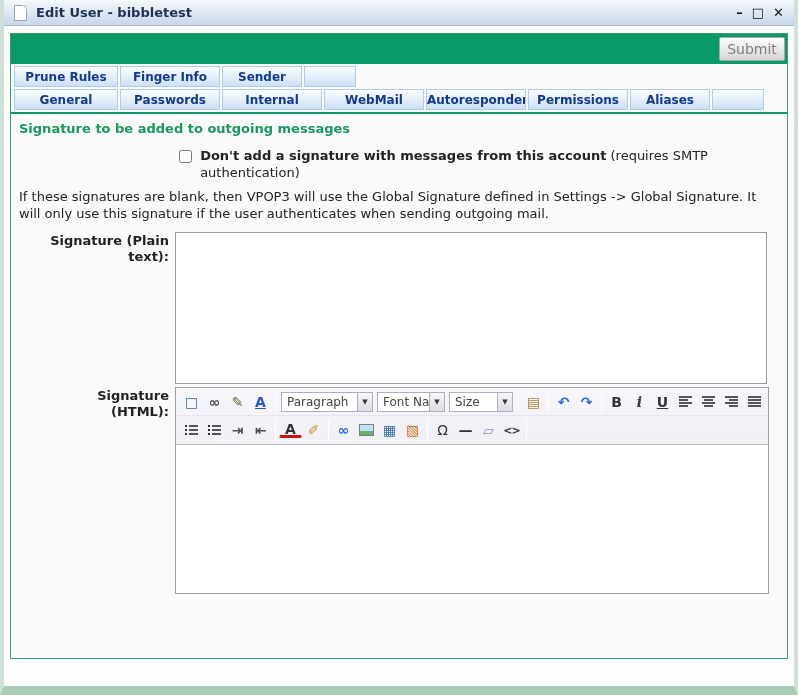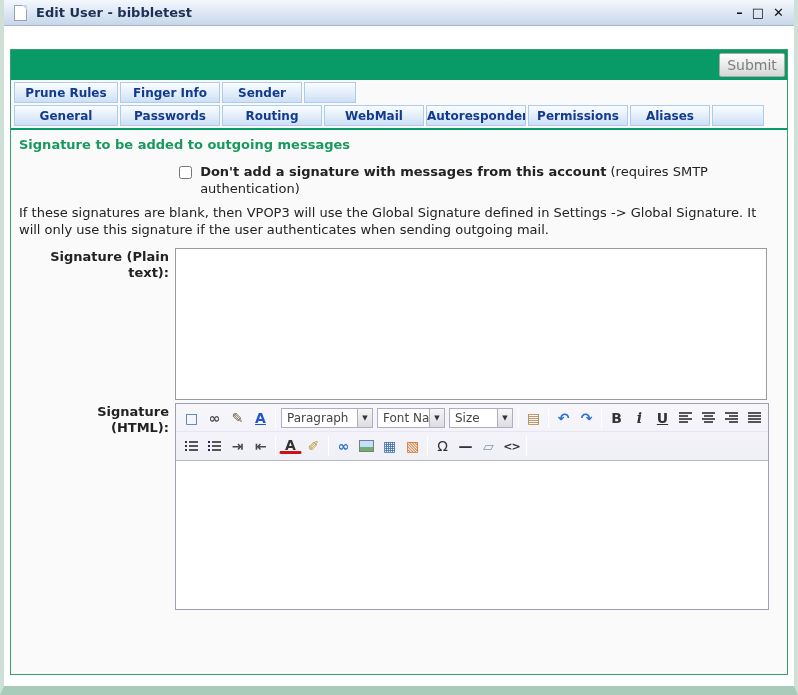--- a/index.html
+++ b/index.html
@@ -9,21 +9,21 @@
   
   .titlebar { height:26px; background:linear-gradient(#f4f8fd,#c8d6ea); border-bottom:1px solid #a9b8cf;
               display:flex; align-items:center; padding:0 10px; }
   .doc-icon { width:13px; height:16px; background:#fff; border:1px solid #96a4b6; position:relative; flex:0 0 auto; }
   .doc-icon::after { content:""; position:absolute; top:-1px; right:-1px; width:0; height:0;
                      border-left:5px solid transparent; border-top:5px solid #c8d6ea; }
   .win-title { font-size:13px; font-weight:bold; color:#1c2f55; margin-left:9px; }
   .win-controls { margin-left:auto; display:flex; gap:9px; font-size:13px; font-weight:bold; color:#111; }
   .win-controls span { cursor:default; line-height:16px; }
   
-  .win-body { padding:23px 6px 0 6px; background:#fff; height:660px; }
+  .win-body { padding:7px 6px 0 6px; background:#fff; height:660px; }
   .panel { border:1px solid #3b9e71; background:#fafafa; height:626px; }
   .green-bar { height:30px; background:#089b68; display:flex; justify-content:flex-end; align-items:center; padding:0 2px; }
   .submit-btn { width:66px; height:24px; background:linear-gradient(#fefefe,#d6d6d6); border:1px solid #a9a9a9;
                 border-radius:2px; color:#7d7d7d; font-size:14px; font-family:inherit; }
   
   .tabs { padding:2px 3px 0 3px; border-bottom:2px solid #089b68; }
   .tab-row { display:flex; gap:2px; margin-bottom:2px; }
   .tab { height:21px; line-height:20px; text-align:center; font-size:12px; font-weight:bold; color:#123a8f;
          background:linear-gradient(#fbfdff,#cde0f6); border:1px solid #aecbea; overflow:hidden; cursor:pointer; }
   .tab.sel { background:linear-gradient(#ffffff,#edf5fd); border-bottom-color:#e8f2fb; }
@@ -118,21 +118,21 @@
       <div class="tabs">
         <div class="tab-row">
           <div class="tab cw0">Prune Rules</div>
           <div class="tab cw1">Finger Info</div>
           <div class="tab cw6">Sender Address</div>
           <div class="tab cw7 filler"></div>
         </div>
         <div class="tab-row">
           <div class="tab cw0">General</div>
           <div class="tab cw1">Passwords</div>
-          <div class="tab cw1">Routing</div>
+          <div class="tab cw1">Internal</div>
           <div class="tab cw1">WebMail Settings</div>
           <div class="tab cw1">Autoresponder</div>
           <div class="tab cw1">Permissions</div>
           <div class="tab cw6">Aliases</div>
           <div class="tab cw7 filler"></div>
         </div>
       </div>
 
       <div class="content">
         <div class="heading">Signature to be added to outgoing messages</div>

